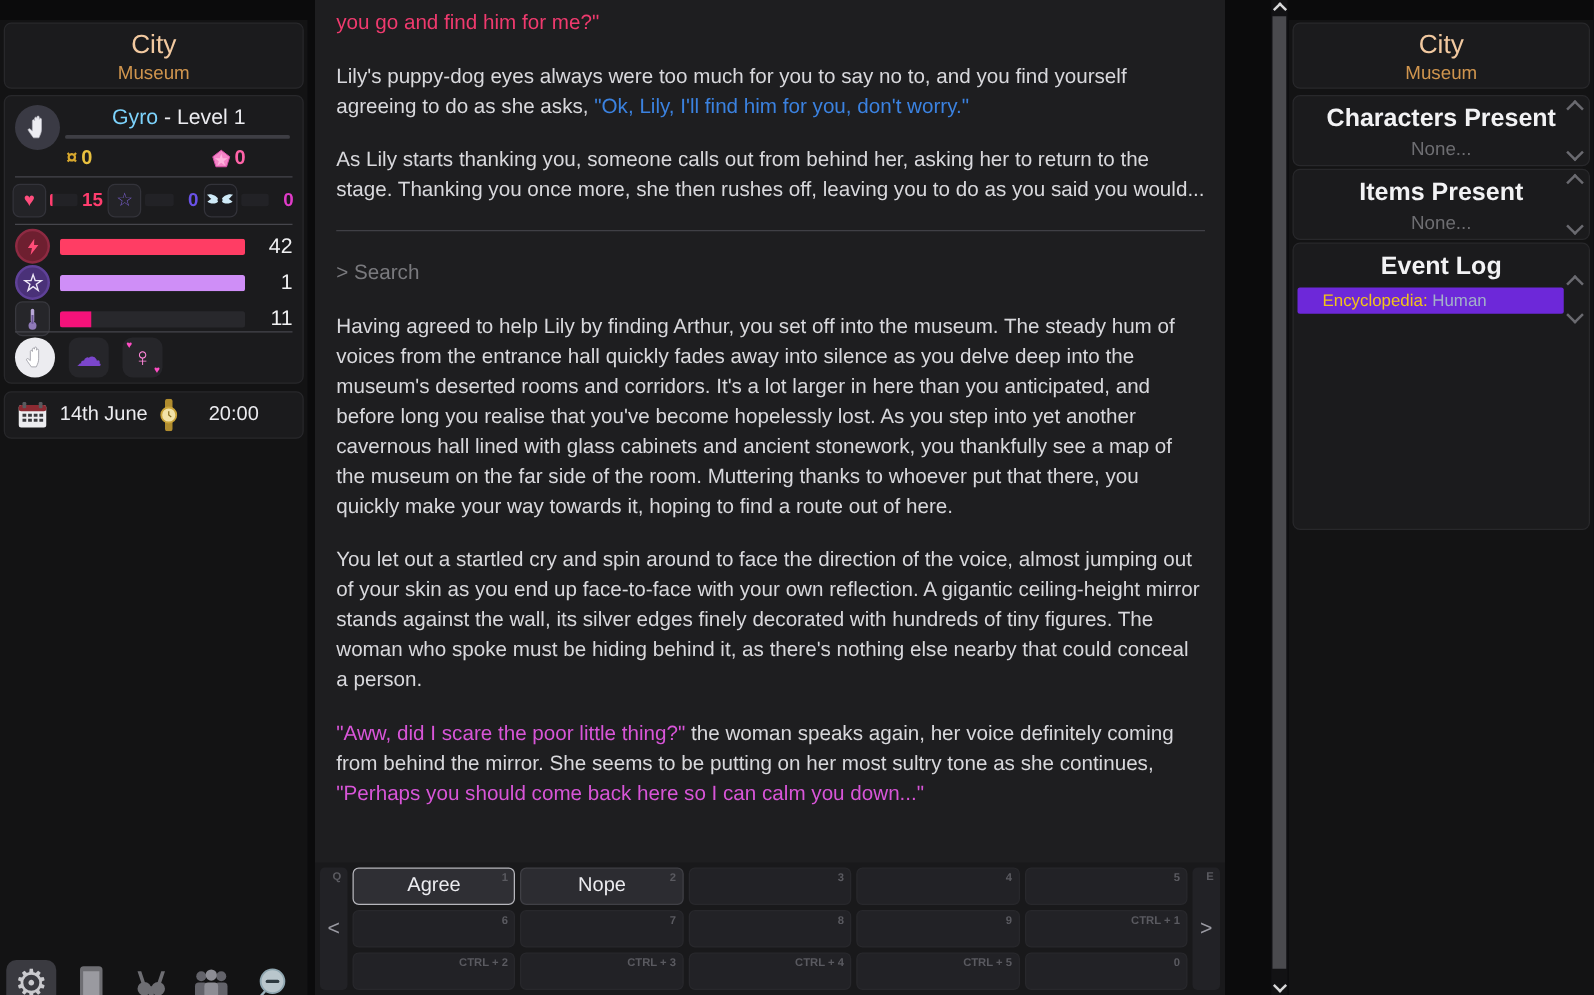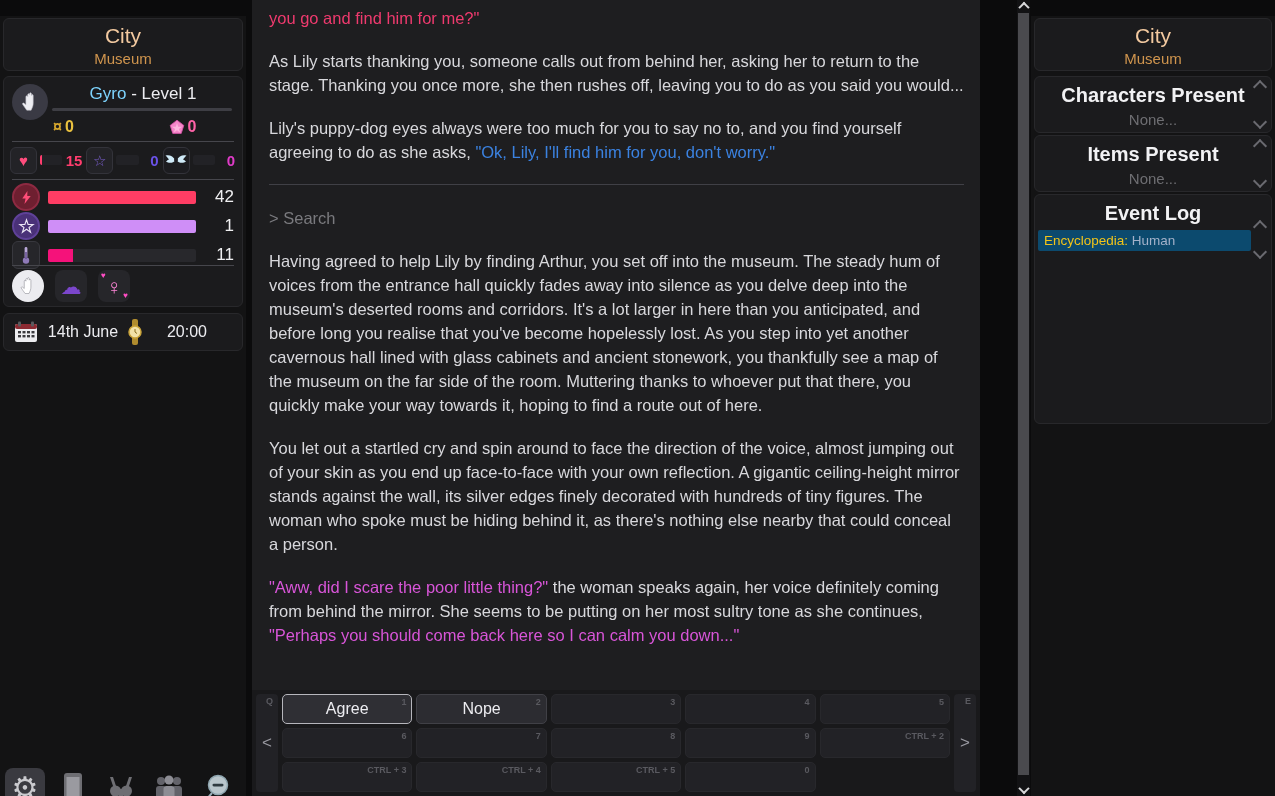--- a/index.html
+++ b/index.html
@@ -98,22 +98,22 @@
   .panel-chev{position:absolute;right:6px;width:8px;height:8px}
   .panel-chev.up{top:5px;border-left:2px solid #6a6a70;border-top:2px solid #6a6a70;transform:rotate(45deg)}
   .panel-chev.down{bottom:5px;border-right:2px solid #6a6a70;border-bottom:2px solid #6a6a70;transform:rotate(45deg)}
 
   
   .panel-title{font-size:20px;font-weight:bold;color:#f2f2f4;text-align:center;margin-top:7px}
   .panel-empty{font-size:15px;color:#6e6e72;text-align:center;margin-top:4px}
   #chars-panel{top:60px;height:57px}
   #items-panel{top:119px;height:57px}
   #log-panel{top:178px;height:230px}
-  .ev-row{position:relative;margin:5px 20px 0 3px;background:#0c4a6e;border-radius:2px;
-          padding:3px 6px;font-size:13.5px;white-space:nowrap;overflow:hidden}
+  .ev-row{position:relative;margin:5px 20px 0 3px;background:#6d28d9;border-radius:2px;
+          padding:3px 20px;font-size:13.5px;white-space:nowrap;overflow:hidden}
   .ev-label,.ev-sep{color:#f2c419}
   .ev-value{color:#a3b1c9}
   .log-chev{position:absolute;right:6px;width:8px;height:8px}
   .log-chev.up{top:27px;border-left:2px solid #6a6a70;border-top:2px solid #6a6a70;transform:rotate(45deg)}
   .log-chev.down{top:52px;border-right:2px solid #6a6a70;border-bottom:2px solid #6a6a70;transform:rotate(45deg)}
 </style>
 </head>
 <body>
 
 <div class="sidebar" id="left-sidebar">
@@ -309,22 +309,22 @@
         <circle cx="17" cy="13" r="9.5" fill="#b9c6cc" stroke="#8fa6b0" stroke-width="1.5"></circle>
         <rect x="11.5" y="11.8" width="11" height="2.6" rx="1.3" fill="#2e3a40"></rect>
       </svg>
     </div>
   </div>
 </div>
 
 <div id="main-area">
   <div id="story-content">
       <p class="story-p"><span style="color: rgb(239, 58, 110);">you go and find him for me?"</span></p>
+      <p class="story-p"><span style="color: rgb(216, 216, 220);">Lily's puppy-dog eyes always were too much for you to say no to, and you find yourself agreeing to do as she asks, </span><span style="color: rgb(59, 130, 224);">"Ok, Lily, I'll find him for you, don't worry."</span></p>
       <p class="story-p"><span style="color: rgb(216, 216, 220);">As Lily starts thanking you, someone calls out from behind her, asking her to return to the stage. Thanking you once more, she then rushes off, leaving you to do as you said you would...</span></p>
-      <p class="story-p"><span style="color: rgb(216, 216, 220);">Lily's puppy-dog eyes always were too much for you to say no to, and you find yourself agreeing to do as she asks, </span><span style="color: rgb(59, 130, 224);">"Ok, Lily, I'll find him for you, don't worry."</span></p>
       <div class="story-divider"></div>
       <p class="story-p"><span style="color: rgb(122, 122, 126);">&gt; Search</span></p>
       <p class="story-p"><span style="color: rgb(216, 216, 220);">Having agreed to help Lily by finding Arthur, you set off into the museum. The steady hum of voices from the entrance hall quickly fades away into silence as you delve deep into the museum's deserted rooms and corridors. It's a lot larger in here than you anticipated, and before long you realise that you've become hopelessly lost. As you step into yet another cavernous hall lined with glass cabinets and ancient stonework, you thankfully see a map of the museum on the far side of the room. Muttering thanks to whoever put that there, you quickly make your way towards it, hoping to find a route out of here.</span></p>
       <p class="story-p"><span style="color: rgb(216, 216, 220);">You let out a startled cry and spin around to face the direction of the voice, almost jumping out of your skin as you end up face-to-face with your own reflection. A gigantic ceiling-height mirror stands against the wall, its silver edges finely decorated with hundreds of tiny figures. The woman who spoke must be hiding behind it, as there's nothing else nearby that could conceal a person.</span></p>
       <p class="story-p"><span style="color: rgb(216, 85, 216);">"Aww, did I scare the poor little thing?"</span><span style="color: rgb(216, 216, 220);"> the woman speaks again, her voice definitely coming from behind the mirror. She seems to be putting on her most sultry tone as she continues, </span><span style="color: rgb(216, 85, 216);">"Perhaps you should come back here so I can calm you down..."</span></p>
     </div>
 
   <div id="actions-bar">
     <div class="action-nav">
       <span class="action-key">Q</span>
@@ -361,20 +361,24 @@
         </div>
         <div class="action-cell">
           <span class="action-key">8</span>
           <span class="action-label"></span>
         </div>
         <div class="action-cell">
           <span class="action-key">9</span>
           <span class="action-label"></span>
         </div>
         <div class="action-cell">
+          <span class="action-key">CTRL + 1</span>
+          <span class="action-label"></span>
+        </div>
+        <div class="action-cell">
           <span class="action-key">CTRL + 2</span>
           <span class="action-label"></span>
         </div>
         <div class="action-cell">
           <span class="action-key">CTRL + 3</span>
           <span class="action-label"></span>
         </div>
         <div class="action-cell">
           <span class="action-key">CTRL + 4</span>
           <span class="action-label"></span>

